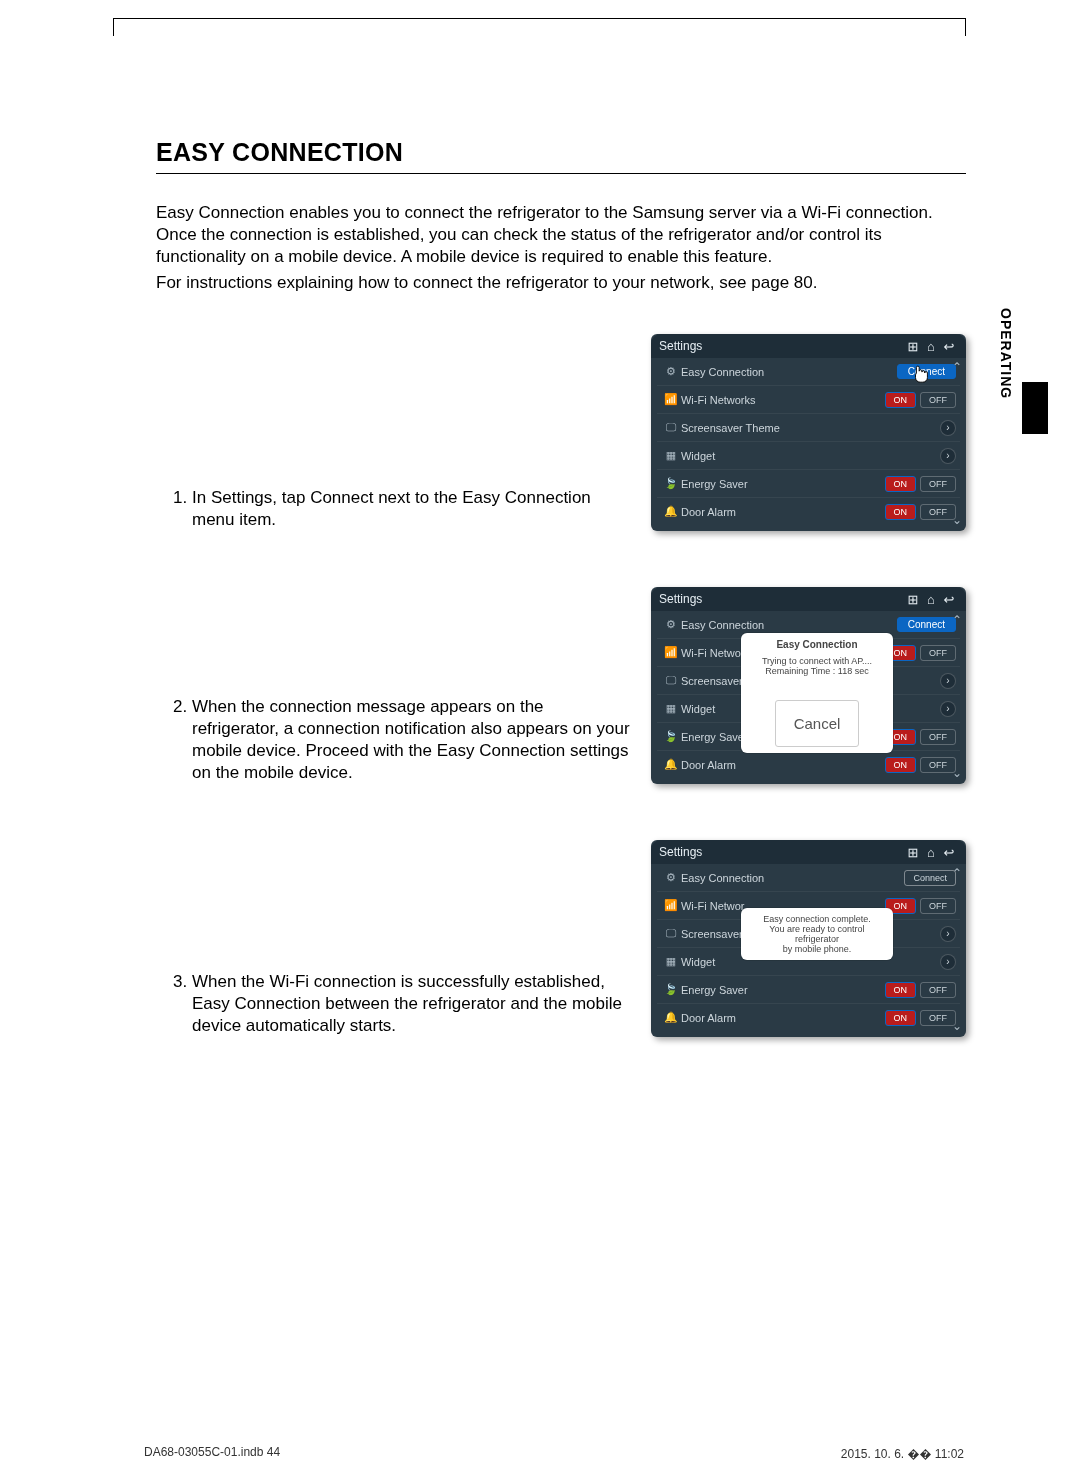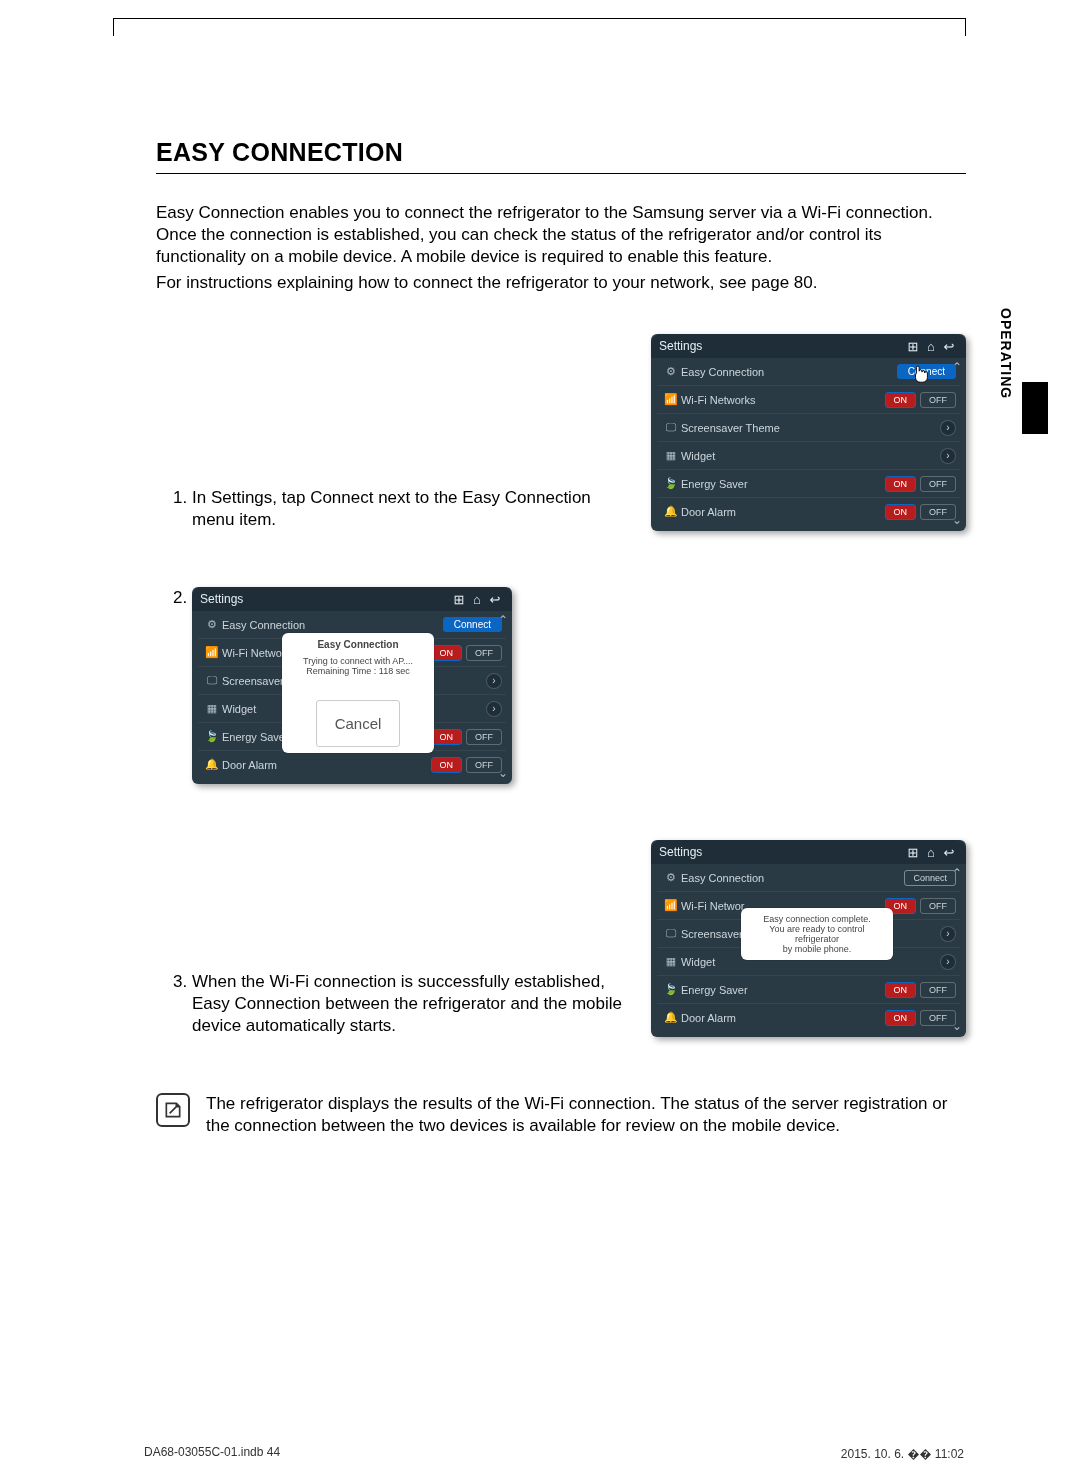--- a/index.html
+++ b/index.html
@@ -292,20 +292,21 @@
               <svg viewBox="0 0 24 24">
                   <path fill="#fff" stroke="#000" stroke-width="1" d="M7 12 l0 -6 a1.5 1.5 0 1 1 3 0 l0 4 a1.5 1.5 0 1 1 3 0 l0 1 a1.5 1.5 0 1 1 3 0 l0 1 a1.5 1.5 0 1 1 3 0 l0 5 a5 5 0 0 1 -5 5 l-3 0 a5 5 0 0 1 -5 -5 l0 -3 z"></path>
                 </svg>
             </div>
           </div>
         </div>
       </li>
 
       <li>
         <div class="step-body">
+          <div class="step-text">When the connection message appears on the refrigerator, a connection notification also appears on your mobile device. Proceed with the Easy Connection settings on the mobile device.</div>
 
           <div class="screenshot">
             <div class="ss-header">
               <span class="hlabel">Settings</span>
               <span class="icon">⊞</span>
               <span class="icon">⌂</span>
               <span class="icon">↩</span>
             </div>
             <div class="ss-body">
               <div class="ss-row">
@@ -435,28 +436,20 @@
             <div class="popup" style="left:90px;top:68px">
               <div>Easy connection complete.</div>
               <div>You are ready to control refrigerator</div>
               <div>by mobile phone.</div>
             </div>
           </div>
         </div>
       </li>
     </ol>
 
-    <div class="note-row">
-      <div class="note-icon">
-        <svg viewBox="0 0 24 24">
-            <path fill="none" stroke="#333" stroke-width="2" d="M4 4 h12 l4 4 v12 h-16 z M16 4 v4 h4 M8 16 l8 -8"></path>
-          </svg>
-      </div>
-      <div class="note-text">The refrigerator displays the results of the Wi-Fi connection. The status of the server registration or the connection between the two devices is available for review on the mobile device.</div>
-    </div>
 
   </div>
 
 
   <div class="print-footer">
     <span>DA68-03055C-01.indb   44</span>
     <span>2015. 10. 6.   �� 11:02</span>
   </div>
 </div>
 

